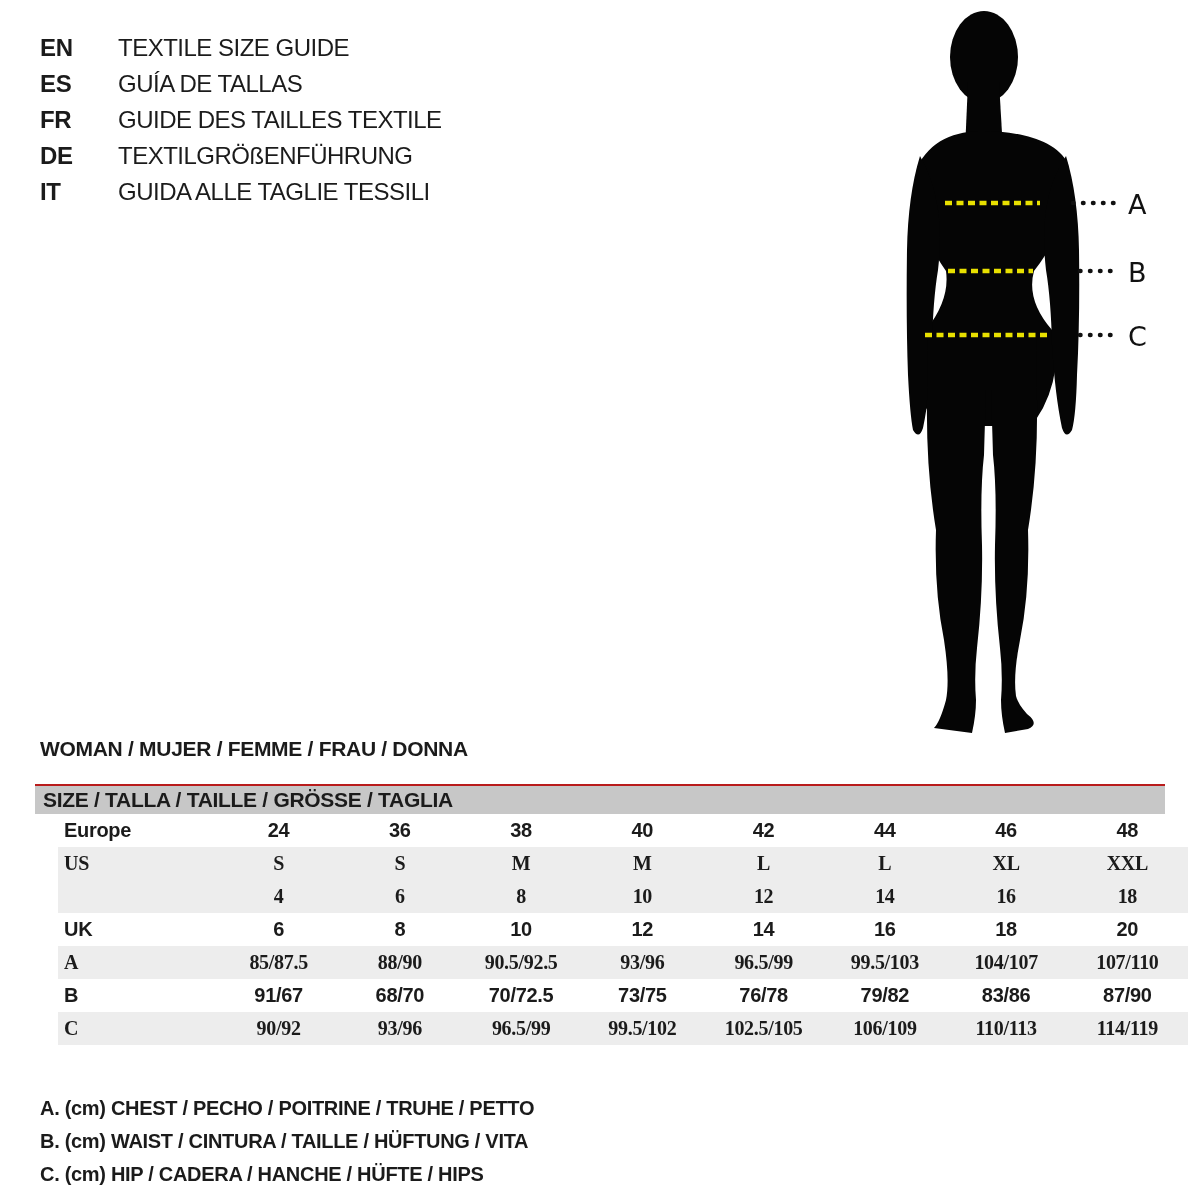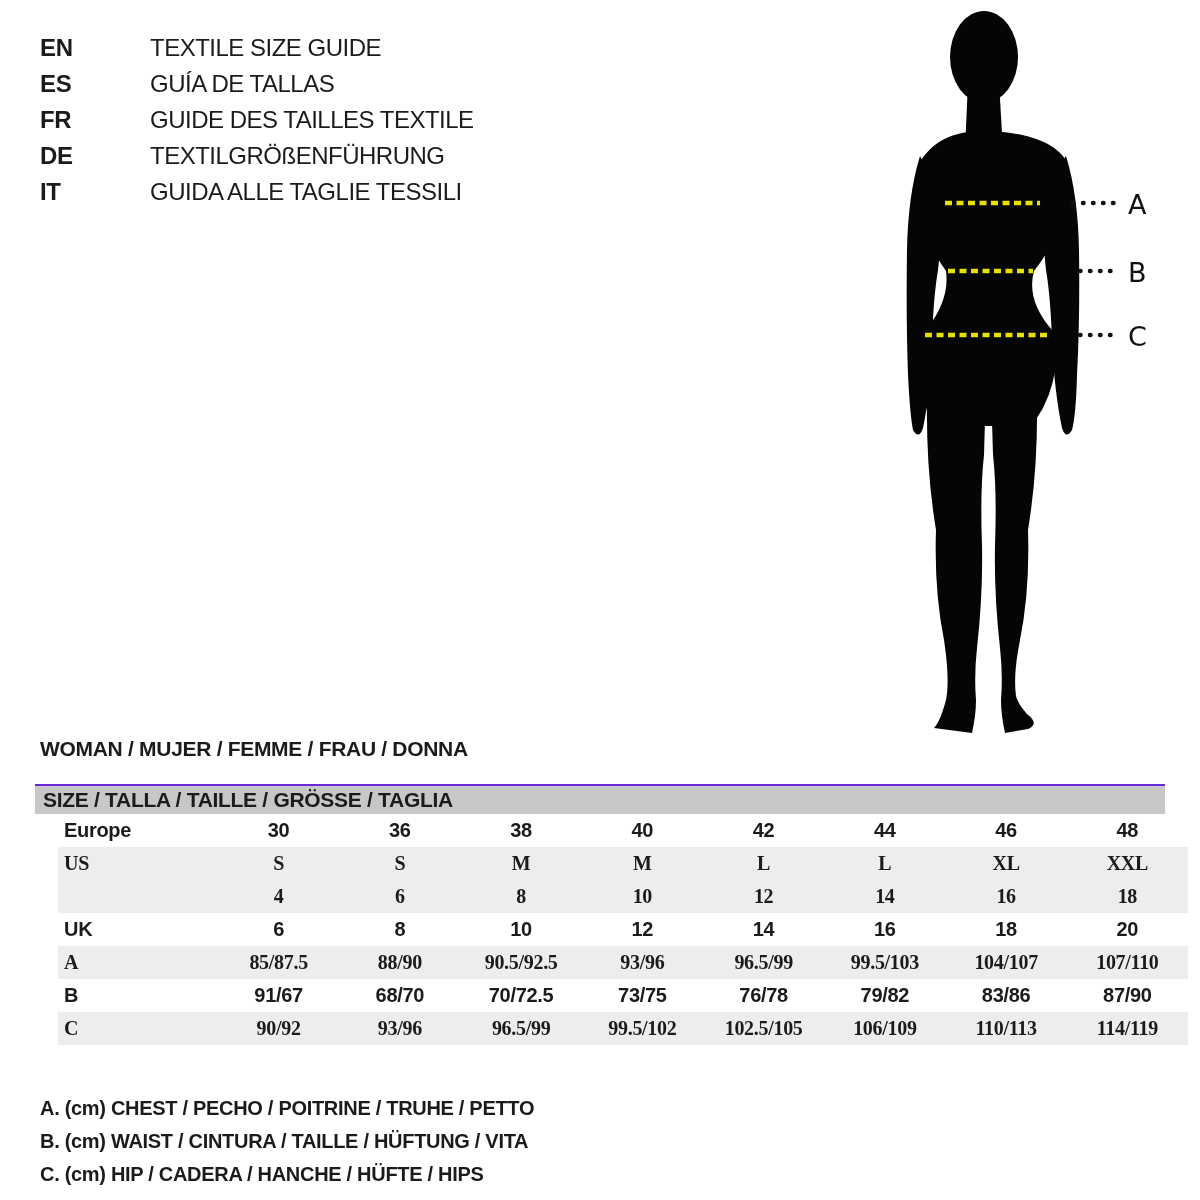--- a/index.html
+++ b/index.html
@@ -3,36 +3,36 @@
 <meta charset="utf-8">
 <style>
   * { margin:0; padding:0; box-sizing:border-box; }
   html,body { background:#ffffff; }
   .page {
     position:relative; width:1200px; height:1200px; background:#fff;
     font-family:"Liberation Sans", sans-serif; color:#1b1b1b; overflow:hidden;
   }
   
   .langs { position:absolute; top:30px; left:40px; }
-  .lang-row { display:flex; line-height:36px;gap:32px; }
+  .lang-row { display:flex; line-height:36px; }
   .lang-code { width:78px; font-weight:700; font-size:24px; letter-spacing:-0.3px; }
   .lang-title { font-weight:400; font-size:24px; letter-spacing:-0.5px; white-space:nowrap; }
 
   
   .figure { position:absolute; top:0; left:880px; width:320px; height:740px; }
   .figure svg { display:block; width:100%; height:100%; }
   .abc-label { font-family:"DejaVu Sans", sans-serif; font-size:27px; fill:#111; }
 
   
   .section-title { position:absolute; top:737px; left:40px; font-size:21px; font-weight:700; letter-spacing:-0.3px; }
 
   
   .table-wrap { position:absolute; top:784px; left:35px; width:1130px; }
   .size-header {
-    height:30px; line-height:28px; background:#c7c7c7; border-top:2px solid #6d28d9;
+    height:30px; line-height:28px; background:#c7c7c7; border-top:2px solid #b91c1c;
     padding-left:8px; font-size:21px; font-weight:700; letter-spacing:-0.3px;
   }
   table { width:100%; border-collapse:collapse; table-layout:fixed;margin-left:23px; }
   td { height:33px; text-align:center; font-size:20px; font-weight:700; letter-spacing:-0.3px; vertical-align:middle; }
   td.lbl { text-align:left; padding-left:6px; }
   tr.shade { background:#ededed;font-family:Liberation Serif, serif; }
 
   
   .legend { position:absolute; top:1092px; left:40px; }
   .legend div { line-height:33px; font-size:20px; font-weight:700; letter-spacing:-0.3px; white-space:nowrap; }
@@ -110,21 +110,21 @@
           <col>
           <col>
           <col>
           <col>
           <col>
           <col>
         </colgroup>
       <tbody>
         <tr>
           <td class="lbl">Europe</td>
-          <td>30</td>
+          <td>24</td>
           <td>36</td>
           <td>38</td>
           <td>40</td>
           <td>42</td>
           <td>44</td>
           <td>46</td>
           <td>48</td>
         </tr>
         <tr class="shade">
           <td class="lbl">US</td>

